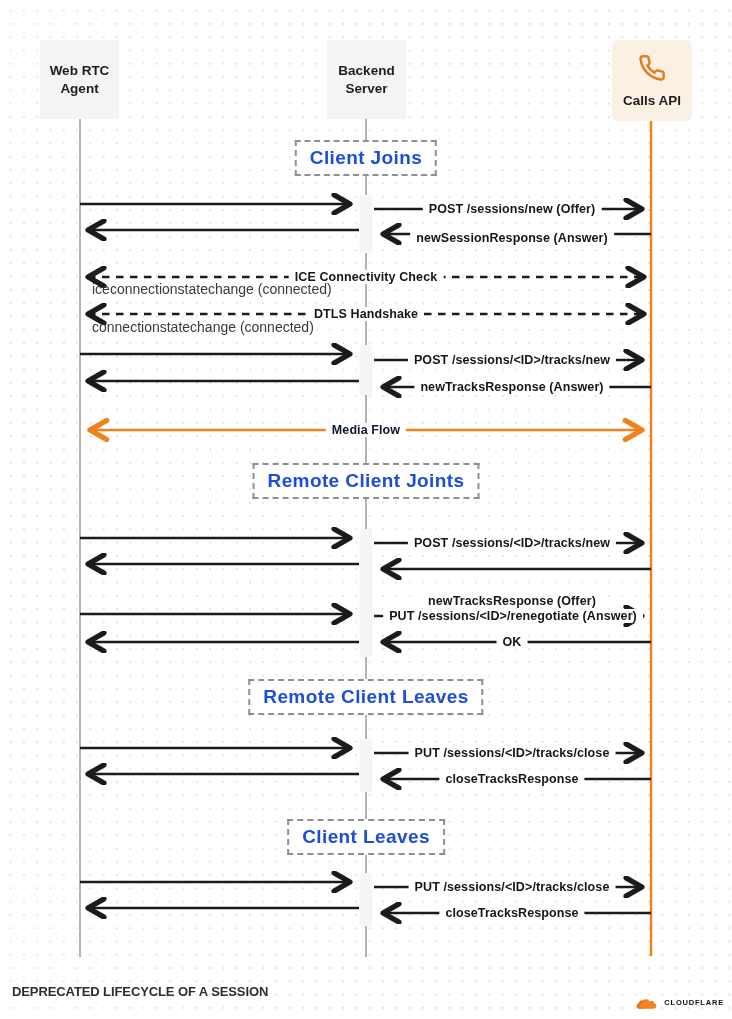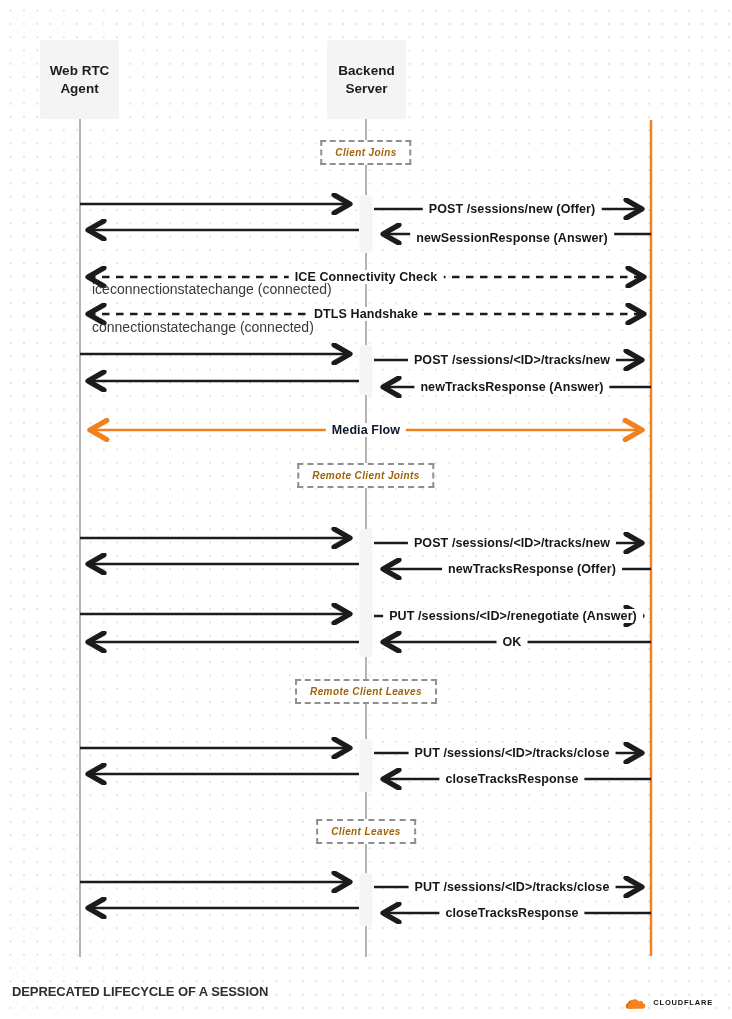--- a/index.html
+++ b/index.html
@@ -25,29 +25,29 @@
     background:#ffffff;padding:0 6px;white-space:nowrap;
     font-weight:bold;font-size:12.5px;color:#161616;letter-spacing:0.1px;
   }
   .msg-label.orange{color:#0f172a;}
   .evt-label{
     position:absolute;font-size:14px;font-weight:400;color:#3a3a3a;white-space:nowrap;
   }
   .section-label{
     position:absolute;transform:translateX(-50%);
     border:2px dashed #8f8f8f;background:#ffffff;
-    color:#a16207;font-size:10px;font-weight:600;letter-spacing:0.4px;
-    padding:5px 13px;white-space:nowrap;font-style:italic;
+    color:#1d4ed8;font-size:19px;font-weight:600;letter-spacing:0.4px;
+    padding:5px 13px;white-space:nowrap;
   }
   .footer-title{
     position:absolute;left:12px;top:984px;
     font-size:13px;font-weight:bold;color:#2e2e2e;letter-spacing:-0.1px;white-space:nowrap;
   }
   .brand{
-    position:absolute;right:19px;top:993px;display:flex;align-items:center;gap:3px;
+    position:absolute;right:8px;top:993px;display:flex;align-items:center;gap:3px;
   }
   .brand .brand-text{font-size:7.5px;font-weight:bold;color:#111;letter-spacing:0.8px;}
 </style>
 </head>
 <body>
 
 <div class="stage">
 
   <svg class="overlay" width="732" height="1019" viewBox="0 0 732 1019">
     <defs>
@@ -110,37 +110,45 @@
   </svg>
 
   <div class="actor" style="left:40px;">
     <span>Web RTC</span>
     <span>Agent</span>
   </div>
   <div class="actor" style="left:327px;">
     <span>Backend</span>
     <span>Server</span>
   </div>
+  <div class="actor calls" style="left:612px;">
+    <span class="phone">
+      <svg width="28" height="28" viewBox="0 0 24 24" fill="none" stroke="#e8791f" stroke-width="2.1" stroke-linecap="round" stroke-linejoin="round">
+        <path d="M22 16.92v3a2 2 0 0 1-2.18 2 19.79 19.79 0 0 1-8.63-3.07 19.5 19.5 0 0 1-6-6 19.79 19.79 0 0 1-3.07-8.67A2 2 0 0 1 4.11 2h3a2 2 0 0 1 2 1.72 12.84 12.84 0 0 0 .7 2.81 2 2 0 0 1-.45 2.11L8.09 9.91a16 16 0 0 0 6 6l1.27-1.27a2 2 0 0 1 2.11-.45 12.84 12.84 0 0 0 2.81.7A2 2 0 0 1 22 16.92z"></path>
+      </svg>
+    </span>
+    <span>Calls API</span>
+  </div>
 
   <div class="section-label" style="left:366px;top:140px;">Client Joins</div>
   <div class="section-label" style="left:366px;top:463px;">Remote Client Joints</div>
   <div class="section-label" style="left:366px;top:679px;">Remote Client Leaves</div>
   <div class="section-label" style="left:366px;top:819px;">Client Leaves</div>
 
   <div class="msg-label" style="left:512px;top:209px;">POST /sessions/new (Offer)</div>
   <div class="msg-label" style="left:512px;top:238px;">newSessionResponse (Answer)</div>
   <div class="msg-label" style="left:366px;top:277px;">ICE Connectivity Check</div>
   <div class="evt-label" style="left:92px;top:281px;">iceconnectionstatechange (connected)</div>
   <div class="msg-label" style="left:366px;top:314px;">DTLS Handshake</div>
   <div class="evt-label" style="left:92px;top:319px;">connectionstatechange (connected)</div>
   <div class="msg-label" style="left:512px;top:360px;">POST /sessions/&lt;ID&gt;/tracks/new</div>
   <div class="msg-label" style="left:512px;top:387px;">newTracksResponse (Answer)</div>
   <div class="msg-label orange" style="left:366px;top:430px;">Media Flow</div>
   <div class="msg-label" style="left:512px;top:543px;">POST /sessions/&lt;ID&gt;/tracks/new</div>
-  <div class="msg-label" style="left:512px;top:569px;margin-left:20px;">newTracksResponse (Offer)</div>
+  <div class="msg-label" style="left:512px;top:601px;">newTracksResponse (Offer)</div>
   <div class="msg-label" style="left:513px;top:616px;">PUT /sessions/&lt;ID&gt;/renegotiate (Answer)</div>
   <div class="msg-label" style="left:512px;top:642px;">OK</div>
   <div class="msg-label" style="left:512px;top:753px;">PUT /sessions/&lt;ID&gt;/tracks/close</div>
   <div class="msg-label" style="left:512px;top:779px;">closeTracksResponse</div>
   <div class="msg-label" style="left:512px;top:887px;">PUT /sessions/&lt;ID&gt;/tracks/close</div>
   <div class="msg-label" style="left:512px;top:913px;">closeTracksResponse</div>
 
   <div class="footer-title">DEPRECATED LIFECYCLE OF A SESSION</div>
   <div class="brand">
     <span style="display:inline-flex;">

